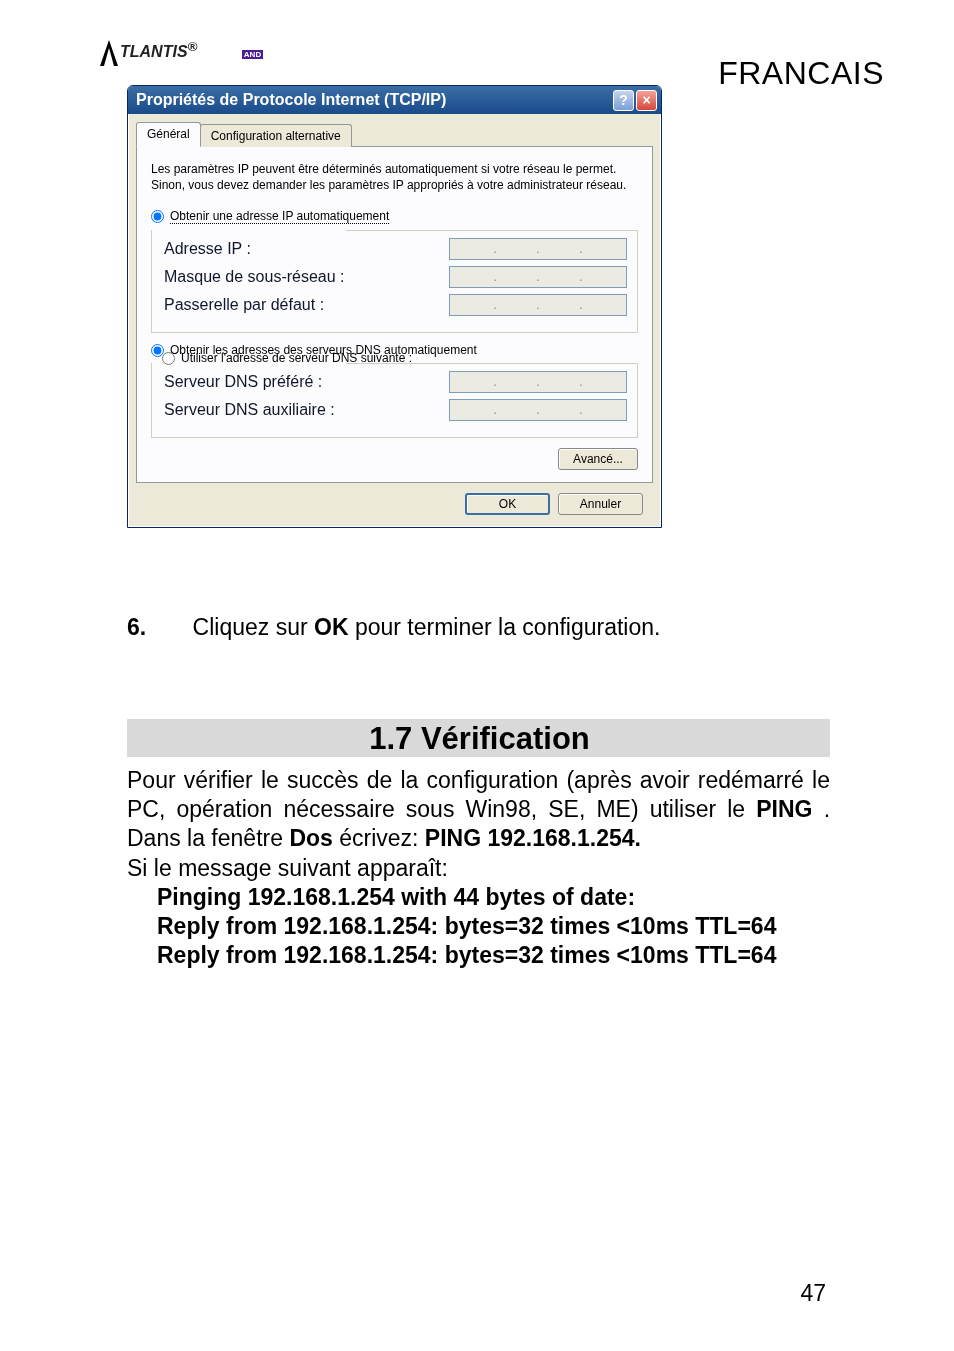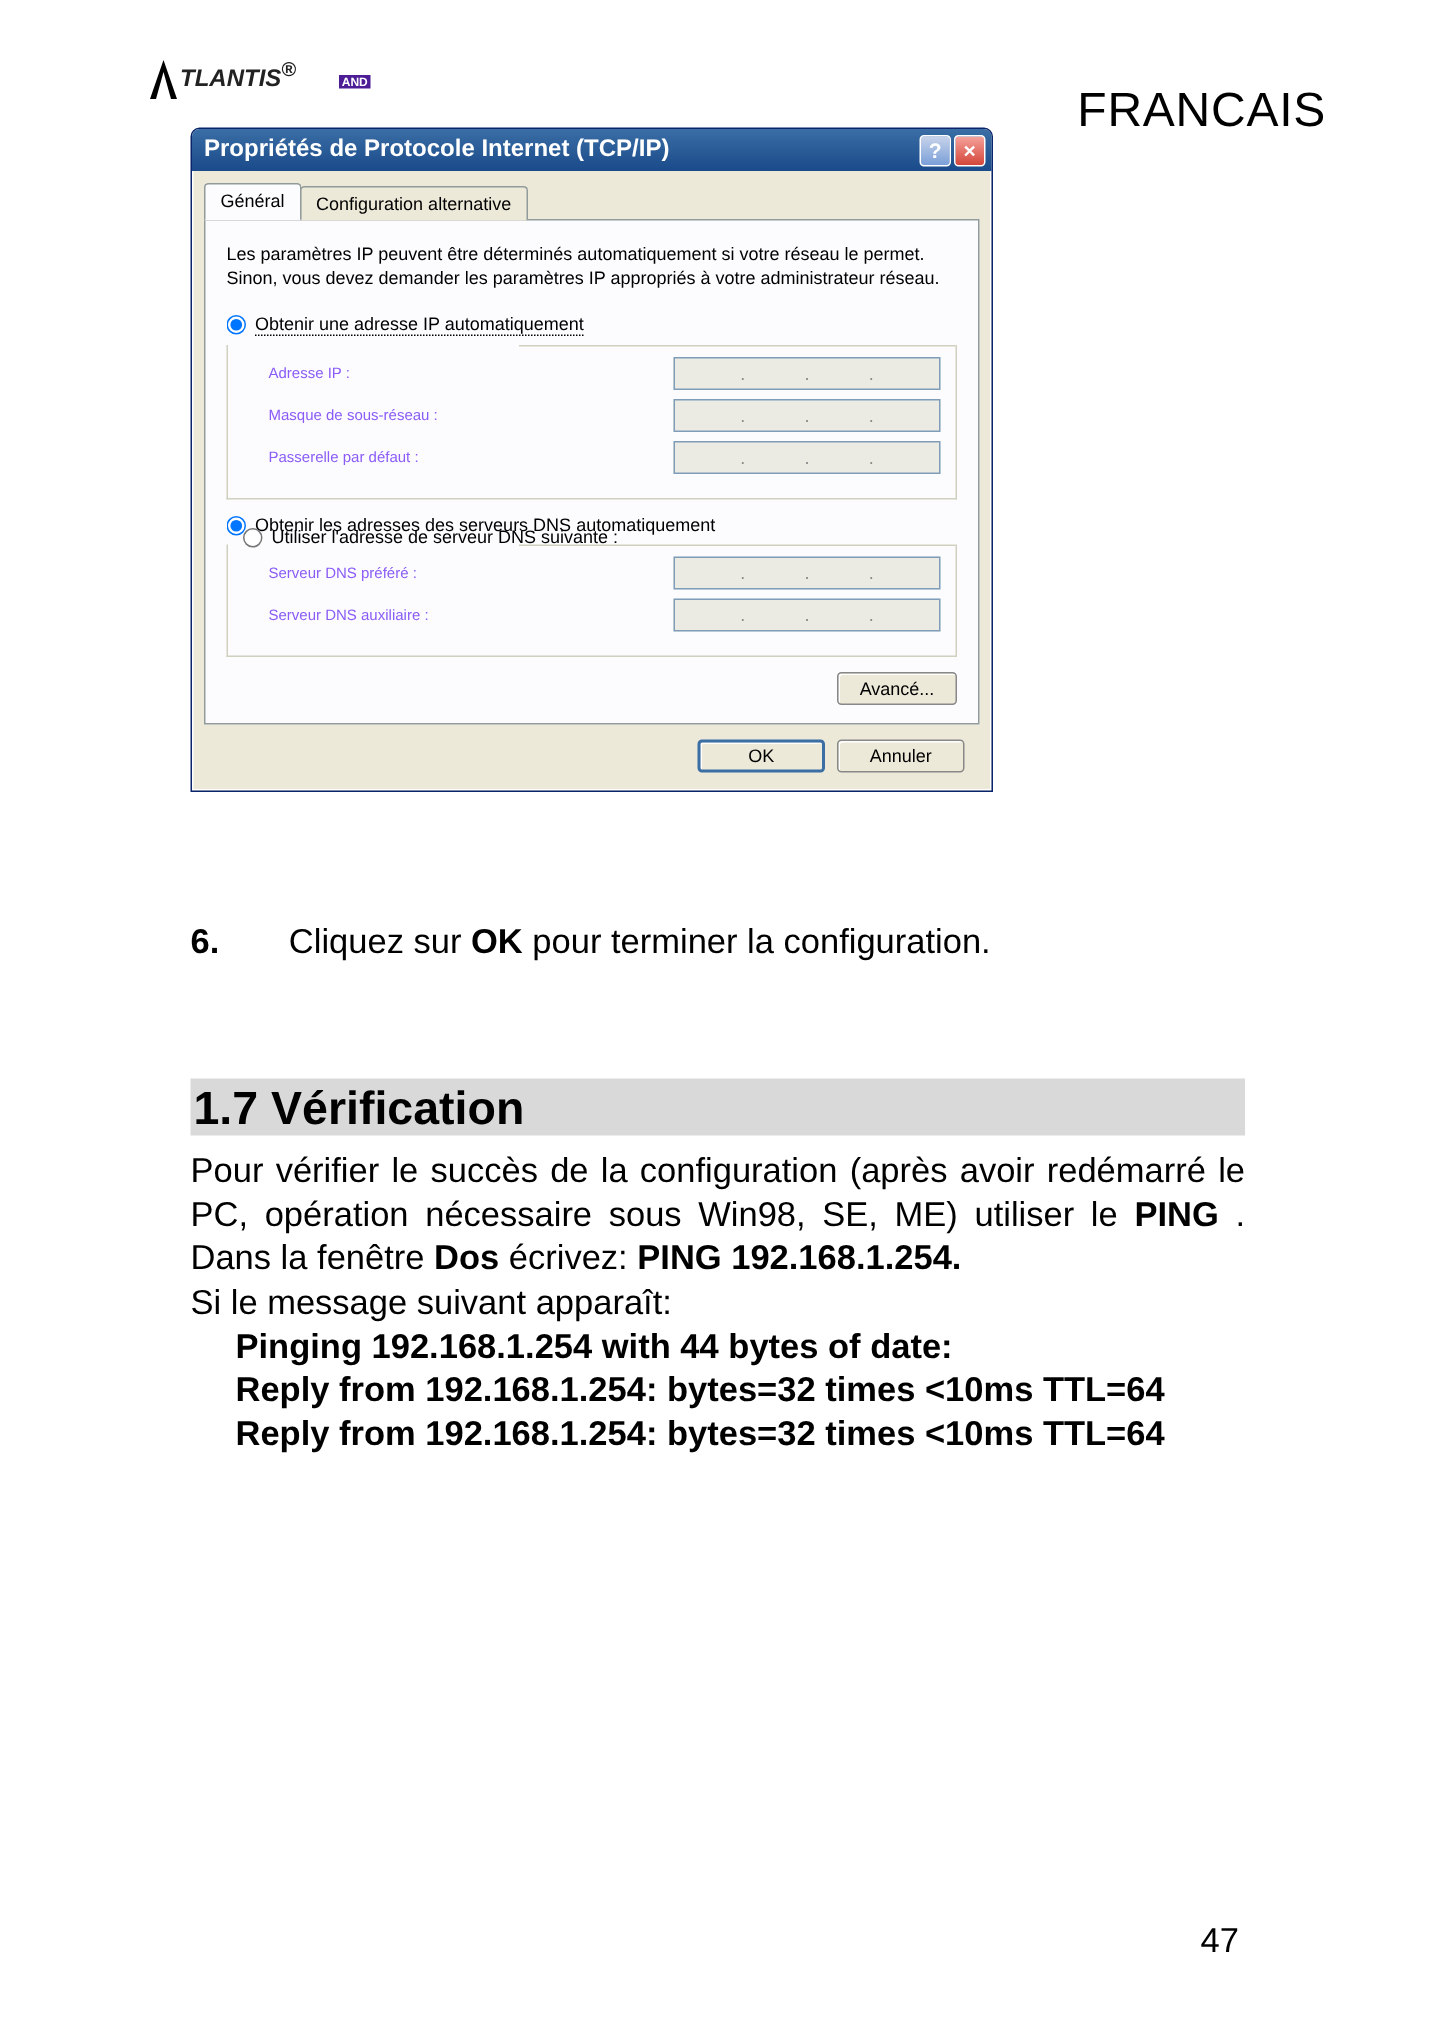--- a/index.html
+++ b/index.html
@@ -142,23 +142,23 @@
       margin-top: -14px;
       margin-bottom: 6px;
     }
     .field-row {
       display: flex;
       align-items: center;
       justify-content: space-between;
       margin: 6px 0;
     }
     .field-row .flabel {
-      font-size: 10px;
-      color: #8b5cf6;
-      margin-left: 17px;
+      font-size: 16px;
+      color: #0f172a;
+      margin-left: 2px;
     }
     .ip-input {
       width: 178px;
       height: 22px;
       border: 1px solid #7f9db9;
       background: #ebebe4;
       font-size: 12px;
       color: #888;
       text-align: center;
       display: flex;
@@ -201,20 +201,21 @@
     .content-6 b { font-weight: bold; }
     .content-6 .num { font-weight: bold; margin-right: 40px; }
 
     .section-band {
       position: absolute;
       top: 719px;
       left: 127px;
       width: 703px;
       background: #d9d9d9;
       padding: 2px 0 0 2px;
+      text-align: center;
     }
     .section-title {
       font-size: 31px;
       font-weight: bold;
       color: #000;
     }
 
     .body-text {
       position: absolute;
       top: 766px;
@@ -234,21 +235,21 @@
     }
     .underline-s { border-bottom: 1px solid #000; }
   </style>
 </head>
 <body>
 
 <div class="page-logo">
   <svg width="22" height="30" viewBox="0 0 22 30">
     <path d="M 11 2 L 2 28 L 6 28 L 11 10 L 16 28 L 20 28 Z" fill="#000"></path>
   </svg><span>TLANTIS</span><sup>®</sup>
-  <div style="font-size:8px; font-style:normal; margin-left:24px; margin-top:-4px; background:#4c1d95; color:#fff; display:inline-block; padding:0 2px;">AND</div>
+  <div style="font-size:8px; font-style:normal; margin-left:40px; margin-top:-4px; background:#4c1d95; color:#fff; display:inline-block; padding:0 2px;">AND</div>
 </div>
 
 <div class="header-right">FRANCAIS</div>
 
 <div class="dialog">
   <div class="titlebar">
     <span class="titlebar-text">Propriétés de Protocole Internet (TCP/IP)</span>
     <div class="titlebar-buttons">
       <div class="titlebar-btn">?</div>
       <div class="titlebar-btn close-btn">×</div>

